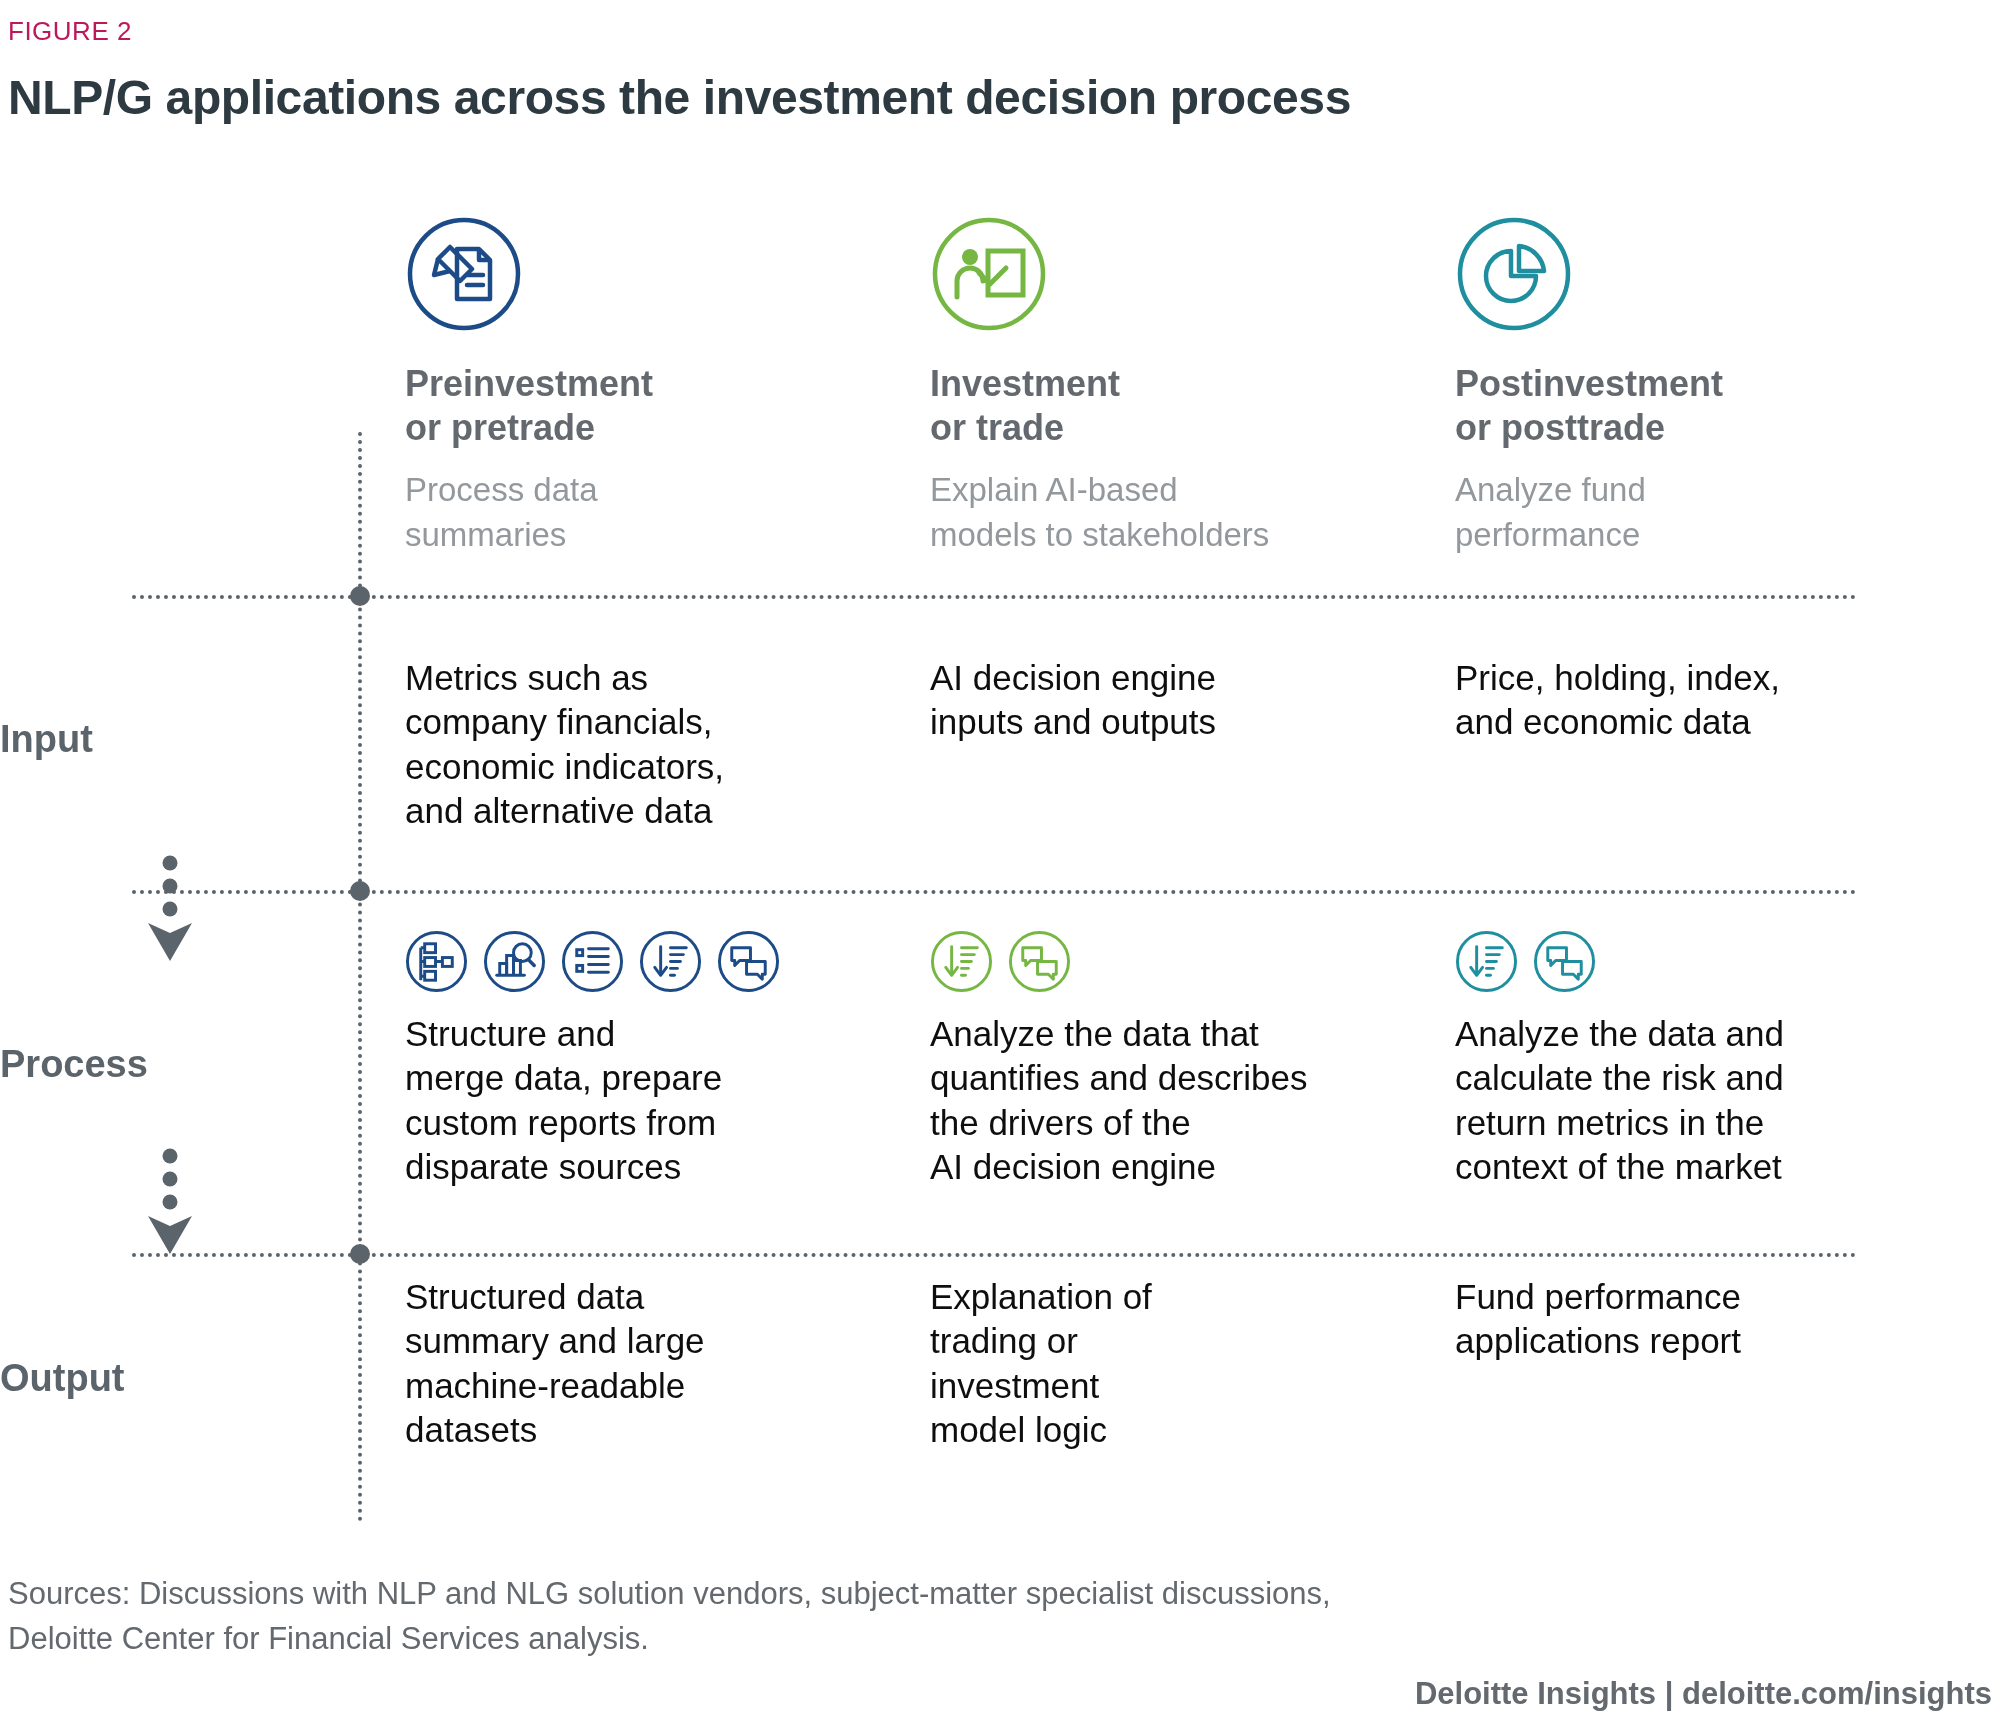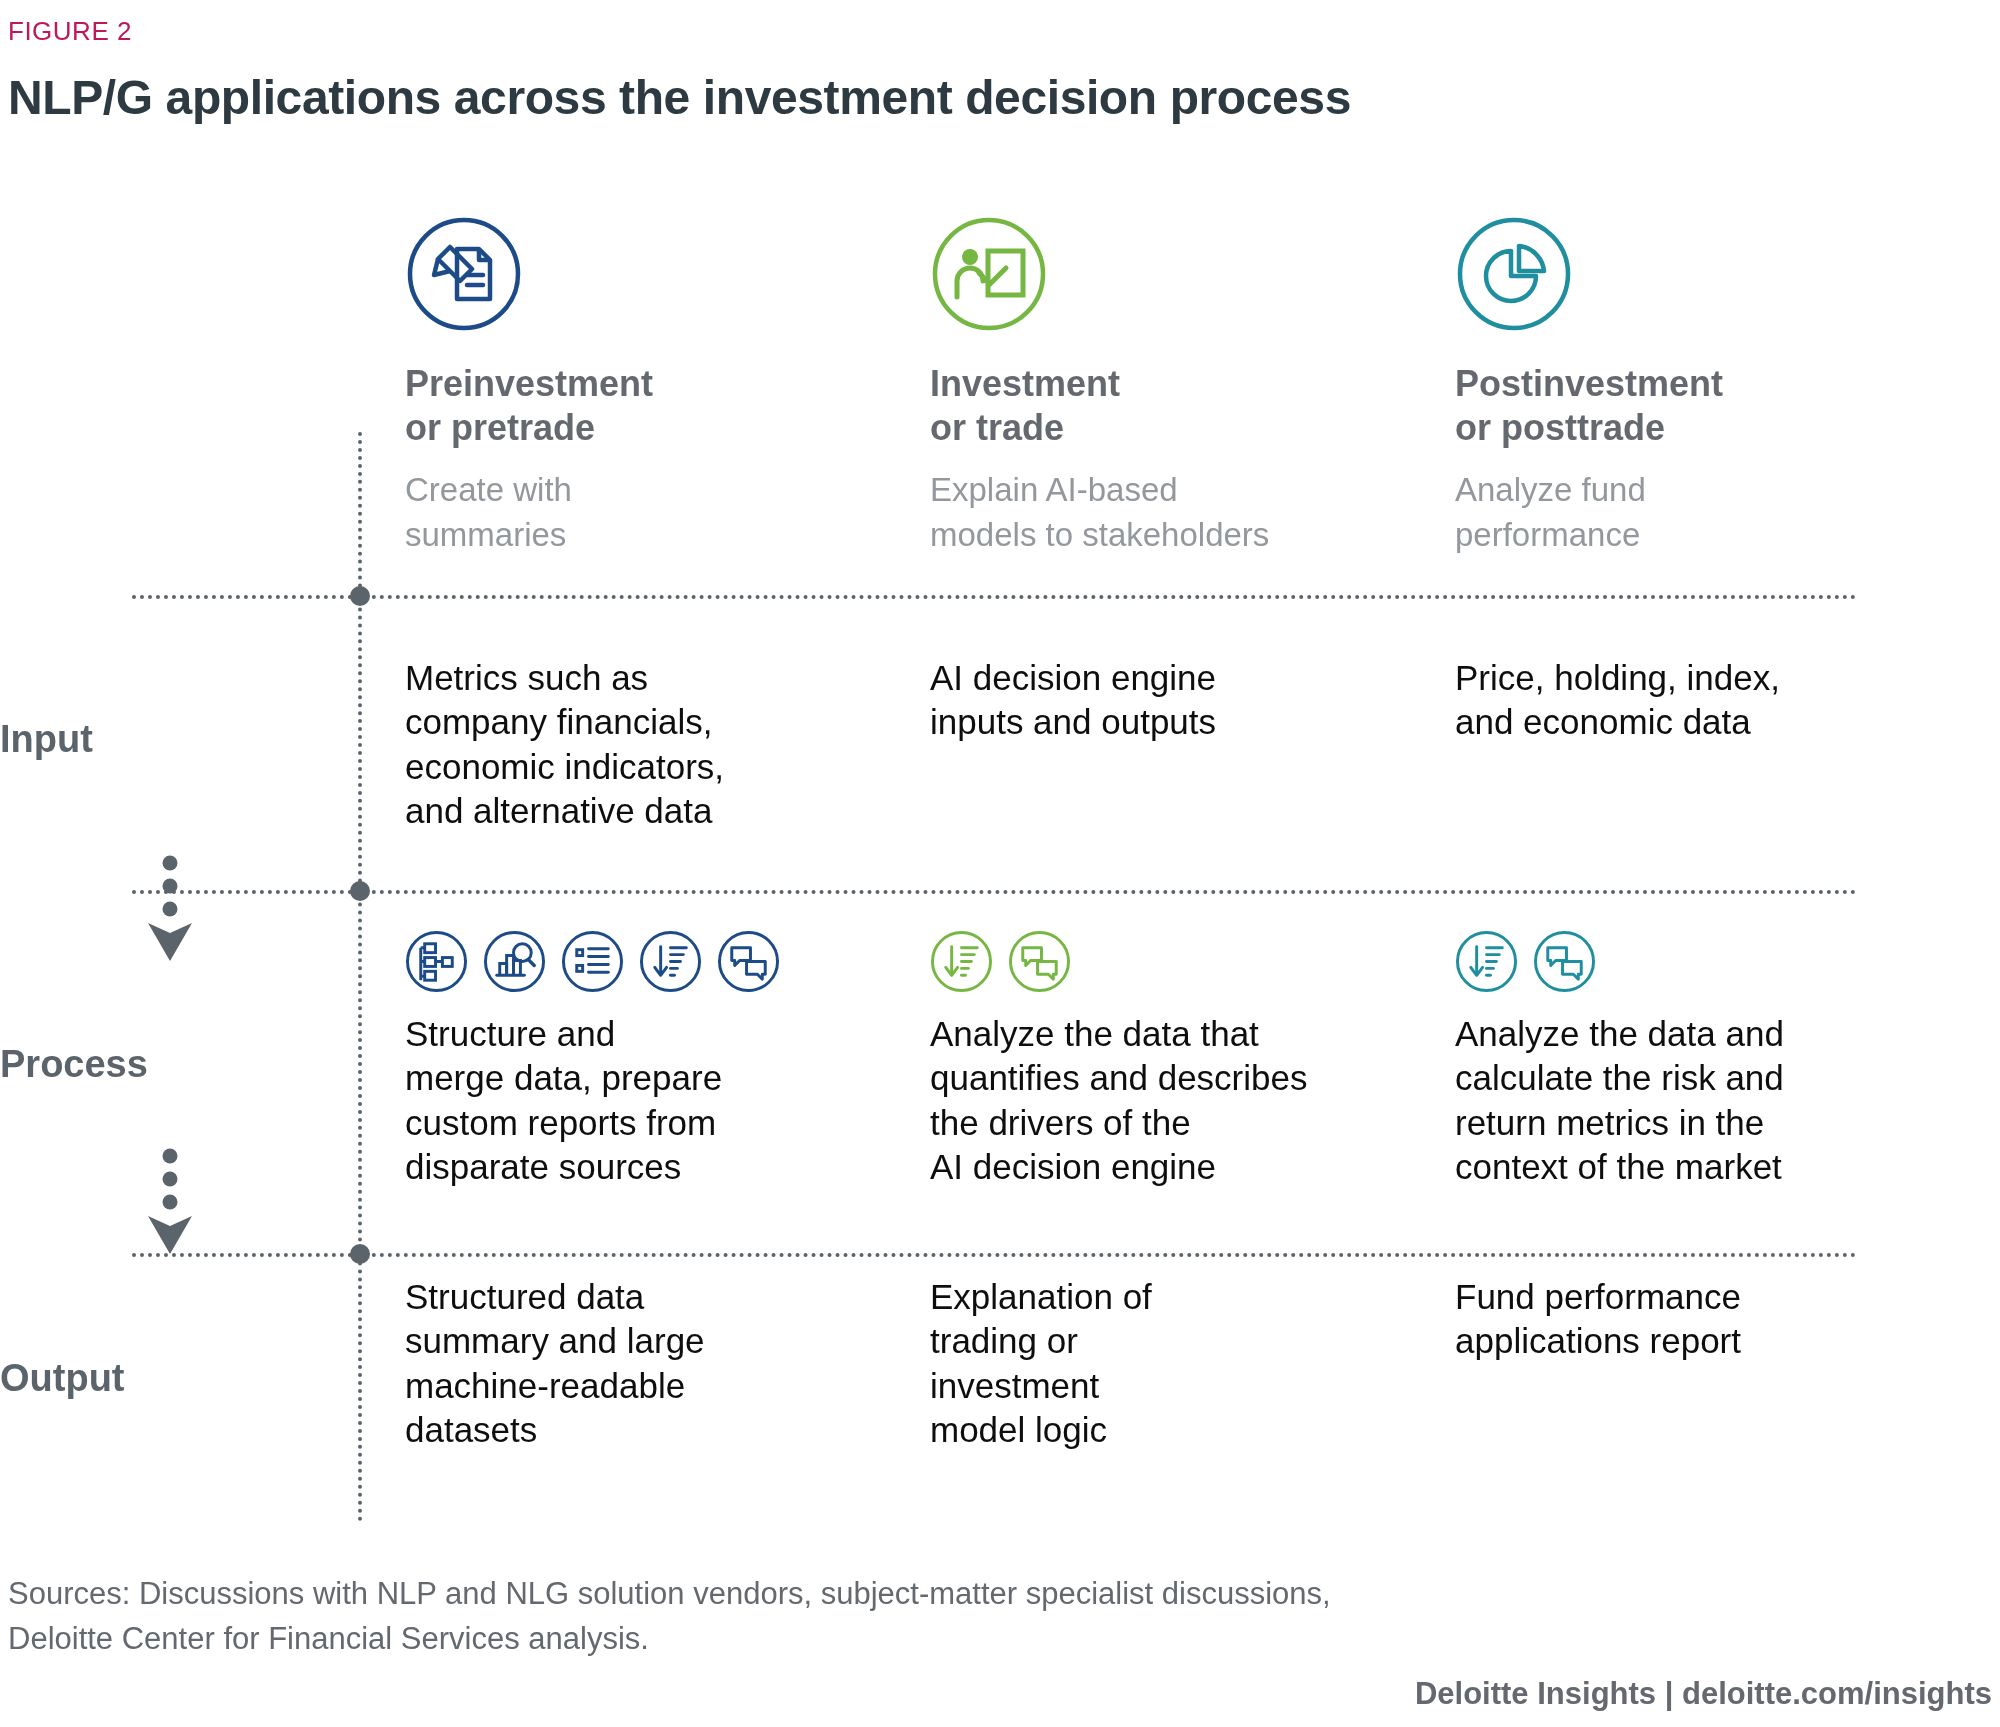--- a/index.html
+++ b/index.html
@@ -183,21 +183,21 @@
     <path d="M52 34 h22 l11 11 v39 h-33 z" fill="none" stroke="#1c4b87" stroke-width="4.5" stroke-linejoin="round"></path>
     <path d="M74 34 v11 h11" fill="none" stroke="#1c4b87" stroke-width="4.5" stroke-linejoin="round"></path>
     <line x1="62" y1="60" x2="78" y2="60" stroke="#1c4b87" stroke-width="4.5" stroke-linecap="round"></line>
     <line x1="62" y1="70" x2="78" y2="70" stroke="#1c4b87" stroke-width="4.5" stroke-linecap="round"></line>
     <path d="M33 44 l12 -12 l22 22 l-12 12 z" fill="none" stroke="#1c4b87" stroke-width="4.5" stroke-linejoin="round"></path>
     <path d="M33 44 l-4 16 l16 -4" fill="none" stroke="#1c4b87" stroke-width="4.5" stroke-linejoin="round"></path>
   </svg>
 </div>
 <div class="col-head col-0">Preinvestment
 or pretrade</div>
-<div class="col-sub col-0">Create with
+<div class="col-sub col-0">Process data
 summaries</div>
 
 <div class="col-icon-wrap" style="left:930px;">
   <svg class="icon-circle" viewBox="0 0 118 118">
     <circle cx="59" cy="59" r="54" fill="none" stroke="#76b743" stroke-width="4.5"></circle>
     <circle cx="40" cy="42" r="8" fill="#76b743"></circle>
     <path d="M27 82 v-16 a13 13 0 0 1 26 0" fill="none" stroke="#76b743" stroke-width="5" stroke-linecap="round"></path>
     <line x1="27" y1="82" x2="27" y2="82" stroke="#76b743" stroke-width="5"></line>
     <rect x="58" y="36" width="35" height="44" fill="none" stroke="#76b743" stroke-width="5"></rect>
     <path d="M49 58 l11 11 l16 -16" fill="none" stroke="#76b743" stroke-width="5" stroke-linecap="round" stroke-linejoin="round"></path>

